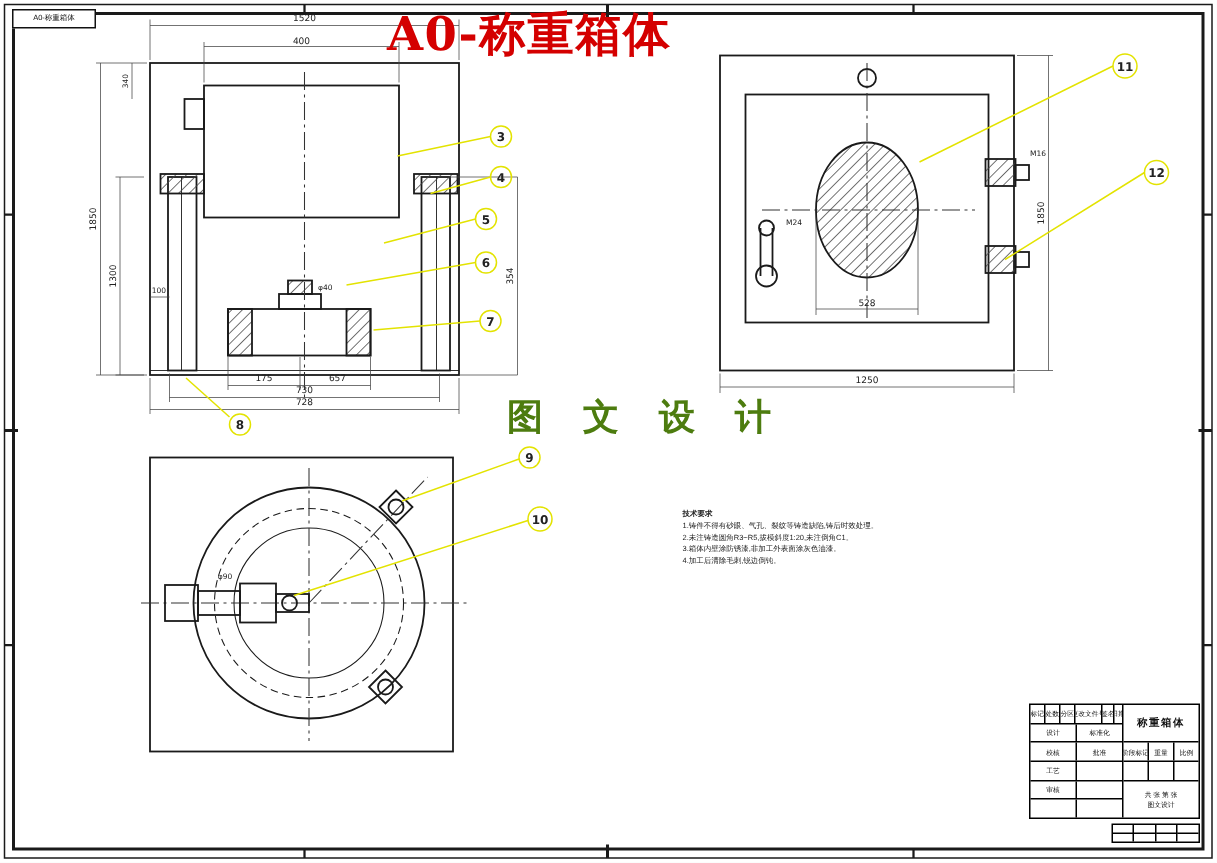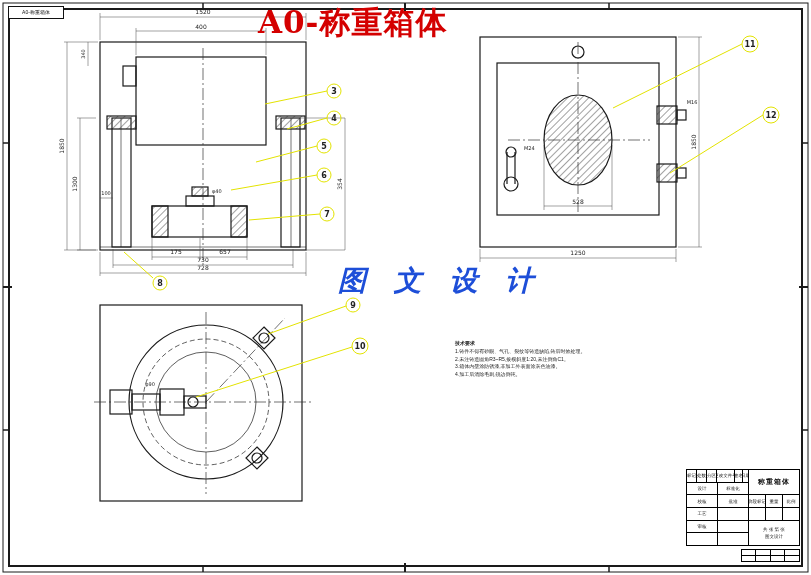--- a/index.html
+++ b/index.html
@@ -6,22 +6,22 @@
   body{width:811px;height:575px;background:#f2f2f2;font-family:"Liberation Sans",sans-serif;}
   #sheet{position:relative;width:811px;height:575px;background:#ffffff;overflow:hidden;}
   svg{position:absolute;left:0;top:0;}
   svg text{font-family:"DejaVu Sans",sans-serif;fill:#222;}
   .dimtxt{font-size:6px;}
   .tinytxt{font-size:5px;}
   .callnum{font-size:8px;font-weight:bold;}
   .red-title{position:absolute;left:258px;top:2px;width:300px;color:#d40000;
     font-family:"DejaVu Serif","Liberation Serif",serif;font-weight:bold;font-size:31px;
     letter-spacing:1px;white-space:nowrap;}
-  .watermark{position:absolute;left:338px;top:262px;color:#1d4ed8;font-size:28px;
-    font-weight:bold;letter-spacing:10px;white-space:nowrap;font-style:italic;}
+  .watermark{position:absolute;left:338px;top:262px;color:#4d7c0f;font-size:24px;
+    font-weight:bold;letter-spacing:10px;white-space:nowrap;}
   .notes{position:absolute;left:455px;top:340px;width:190px;font-size:5px;
     line-height:1.55;color:#222;}
   .notes .nt{font-weight:bold;}
   .cornerbox{position:absolute;left:8px;top:6px;width:54px;height:11px;border:1px solid #111;
     font-size:5px;line-height:11px;text-align:center;overflow:hidden;color:#111;background:#fff;}
   
   .tblock{position:absolute;left:686px;top:469px;width:114px;height:77px;border:1.3px solid #000;
     background:#fff;display:flex;font-size:4.5px;color:#111;box-sizing:border-box;}
   .tb-left{width:62px;border-right:1px solid #000;display:flex;flex-direction:column;box-sizing:border-box;}
   .tb-right{flex:1;display:flex;flex-direction:column;box-sizing:border-box;}

